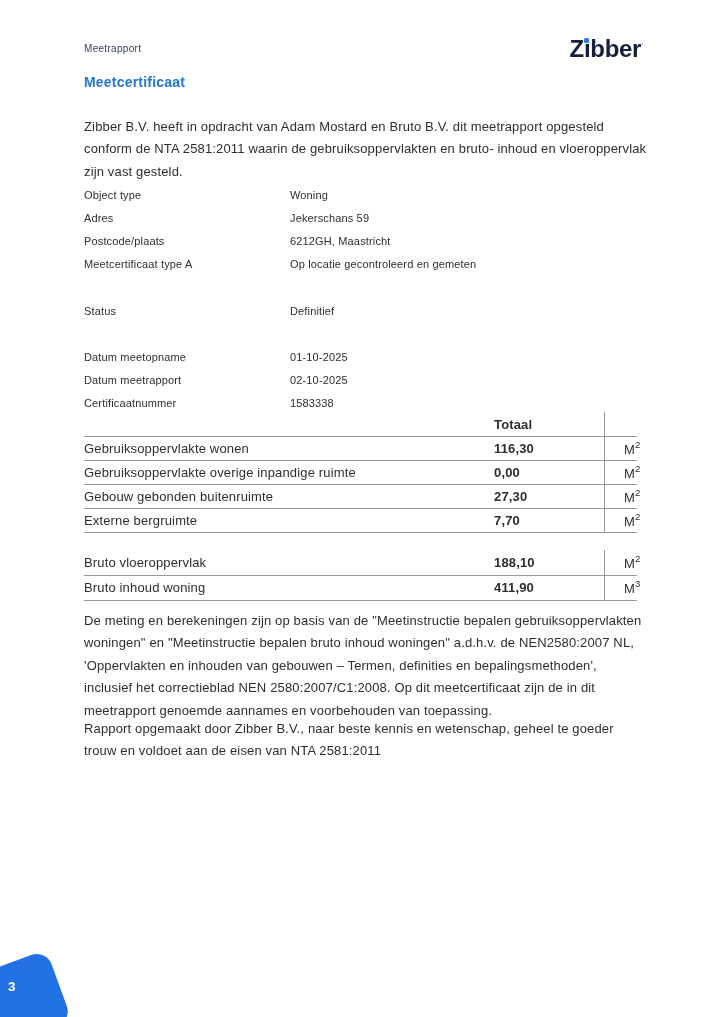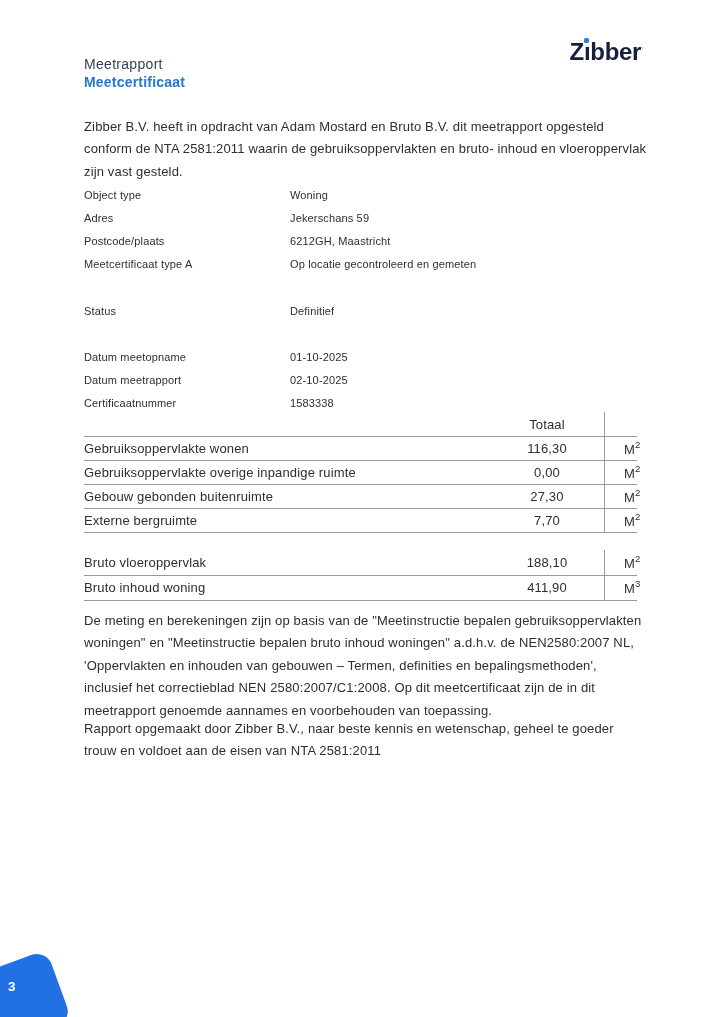--- a/index.html
+++ b/index.html
@@ -10,23 +10,23 @@
     width:720px; height:1017px;
   }
   .page {
     position:relative; width:720px; height:1017px;
     background:#ffffff; overflow:hidden;
     letter-spacing:0.15px;
   }
   
   .topbar { position:absolute; left:84px; right:77px; top:36px;
             display:flex; justify-content:space-between; align-items:flex-start; }
-  .doc-type { font-size:14px; color:var(--muted-navy, #36435e); margin-top:20px; letter-spacing:0.3px; }
+  .doc-type { font-size:10px; color:var(--muted-navy, #36435e); margin-top:7px; letter-spacing:0.3px; }
   .logo { font-size:24px; font-weight:bold; color:var(--brand, #15203c);
-          letter-spacing:-0.3px; line-height:32px; white-space:nowrap; }
+          letter-spacing:-0.3px; line-height:25px; white-space:nowrap; }
   .logo-i { position:relative; display:inline-block; }
   .logo-dot { position:absolute; left:0.5px; top:2px; width:4.8px; height:4.8px;
               border-radius:1.5px; background:var(--brand-dot, #2d7ce0); }
   .logo-mark { font-size:9px; color:var(--mark, #aab7c6); vertical-align:top;
                position:relative; top:-2px; font-weight:bold; }
   
   .title { position:absolute; left:84px; top:74px; font-size:14px; font-weight:bold;
            color:var(--accent, #2478d4); letter-spacing:0.2px; }
   
   .para { position:absolute; left:84px; width:564px; font-size:13px; line-height:22.4px; }
@@ -42,21 +42,21 @@
   .kv.meta   { top:346px; }
   
   .mtable { position:absolute; left:84px; width:553px; font-size:13px; }
   .mtable.surface { top:412px; }
   .mtable.gross   { top:550px; }
   .mrow { display:flex; align-items:center; height:24px;
           border-bottom:1px solid var(--line, #999999); }
   .mrow.header { height:25px; }
   .gross .mrow { height:25.5px; }
   .cell-label { flex:1; white-space:nowrap; }
-  .cell-value { width:110px; text-align:center; padding-right:4px; white-space:nowrap; }
+  .cell-value { width:110px; text-align:left; padding-right:4px; white-space:nowrap;font-weight:bold; }
   .cell-unit  { width:33px; padding-left:20px; white-space:nowrap; }
   .cell-unit sup { font-size:9.5px; position:relative; top:-1px; }
   .vline { position:absolute; left:520px; top:0; bottom:0; width:1px;
            background:var(--line, #999999); }
   
   .corner-shape { position:absolute; left:-30px; bottom:-22px; width:92px; height:76px;
                   background:var(--shape, #2170e4); border-radius:16px;
                   transform:rotate(-20deg); }
   .page-num { position:absolute; left:8px; top:979px; color:#ffffff;
               font-size:13.5px; font-weight:bold; z-index:2; }

